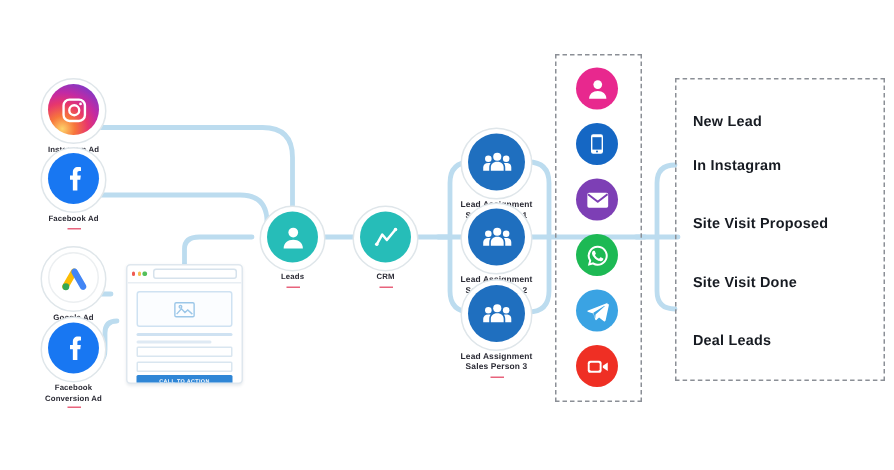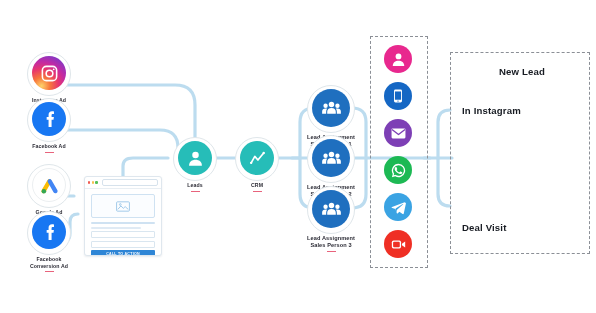--- a/index.html
+++ b/index.html
@@ -347,17 +347,19 @@
   </div>
 
   <div class="chan c-red" style="top:230px;">
     <svg width="17" height="17" viewBox="0 0 24 24" fill="#fff">
       <rect x="2.6" y="6.4" width="13" height="11.2" rx="2.4"></rect>
       <path d="M16.8 11.1 21.4 7.9v8.2l-4.6-3.2z"></path>
       <rect x="4.4" y="8.2" width="9.4" height="7.6" rx="1.4" fill="#ef2f24"></rect>
     </svg>
   </div>
 
-  <div class="status" style="top:66px;margin-left:37px;">New Lead</div>
+  <div class="status" style="top:76px;">New Lead</div>
   <div class="status" style="top:105px;">In Instagram</div>
-  <div class="status" style="top:222px;">Deal Visit</div>
+  <div class="status" style="top:144px;">Site Visit Proposed</div>
+  <div class="status" style="top:183px;">Site Visit Done</div>
+  <div class="status" style="top:222px;">Deal Leads</div>
 
 </div>
 
 </body></html>

